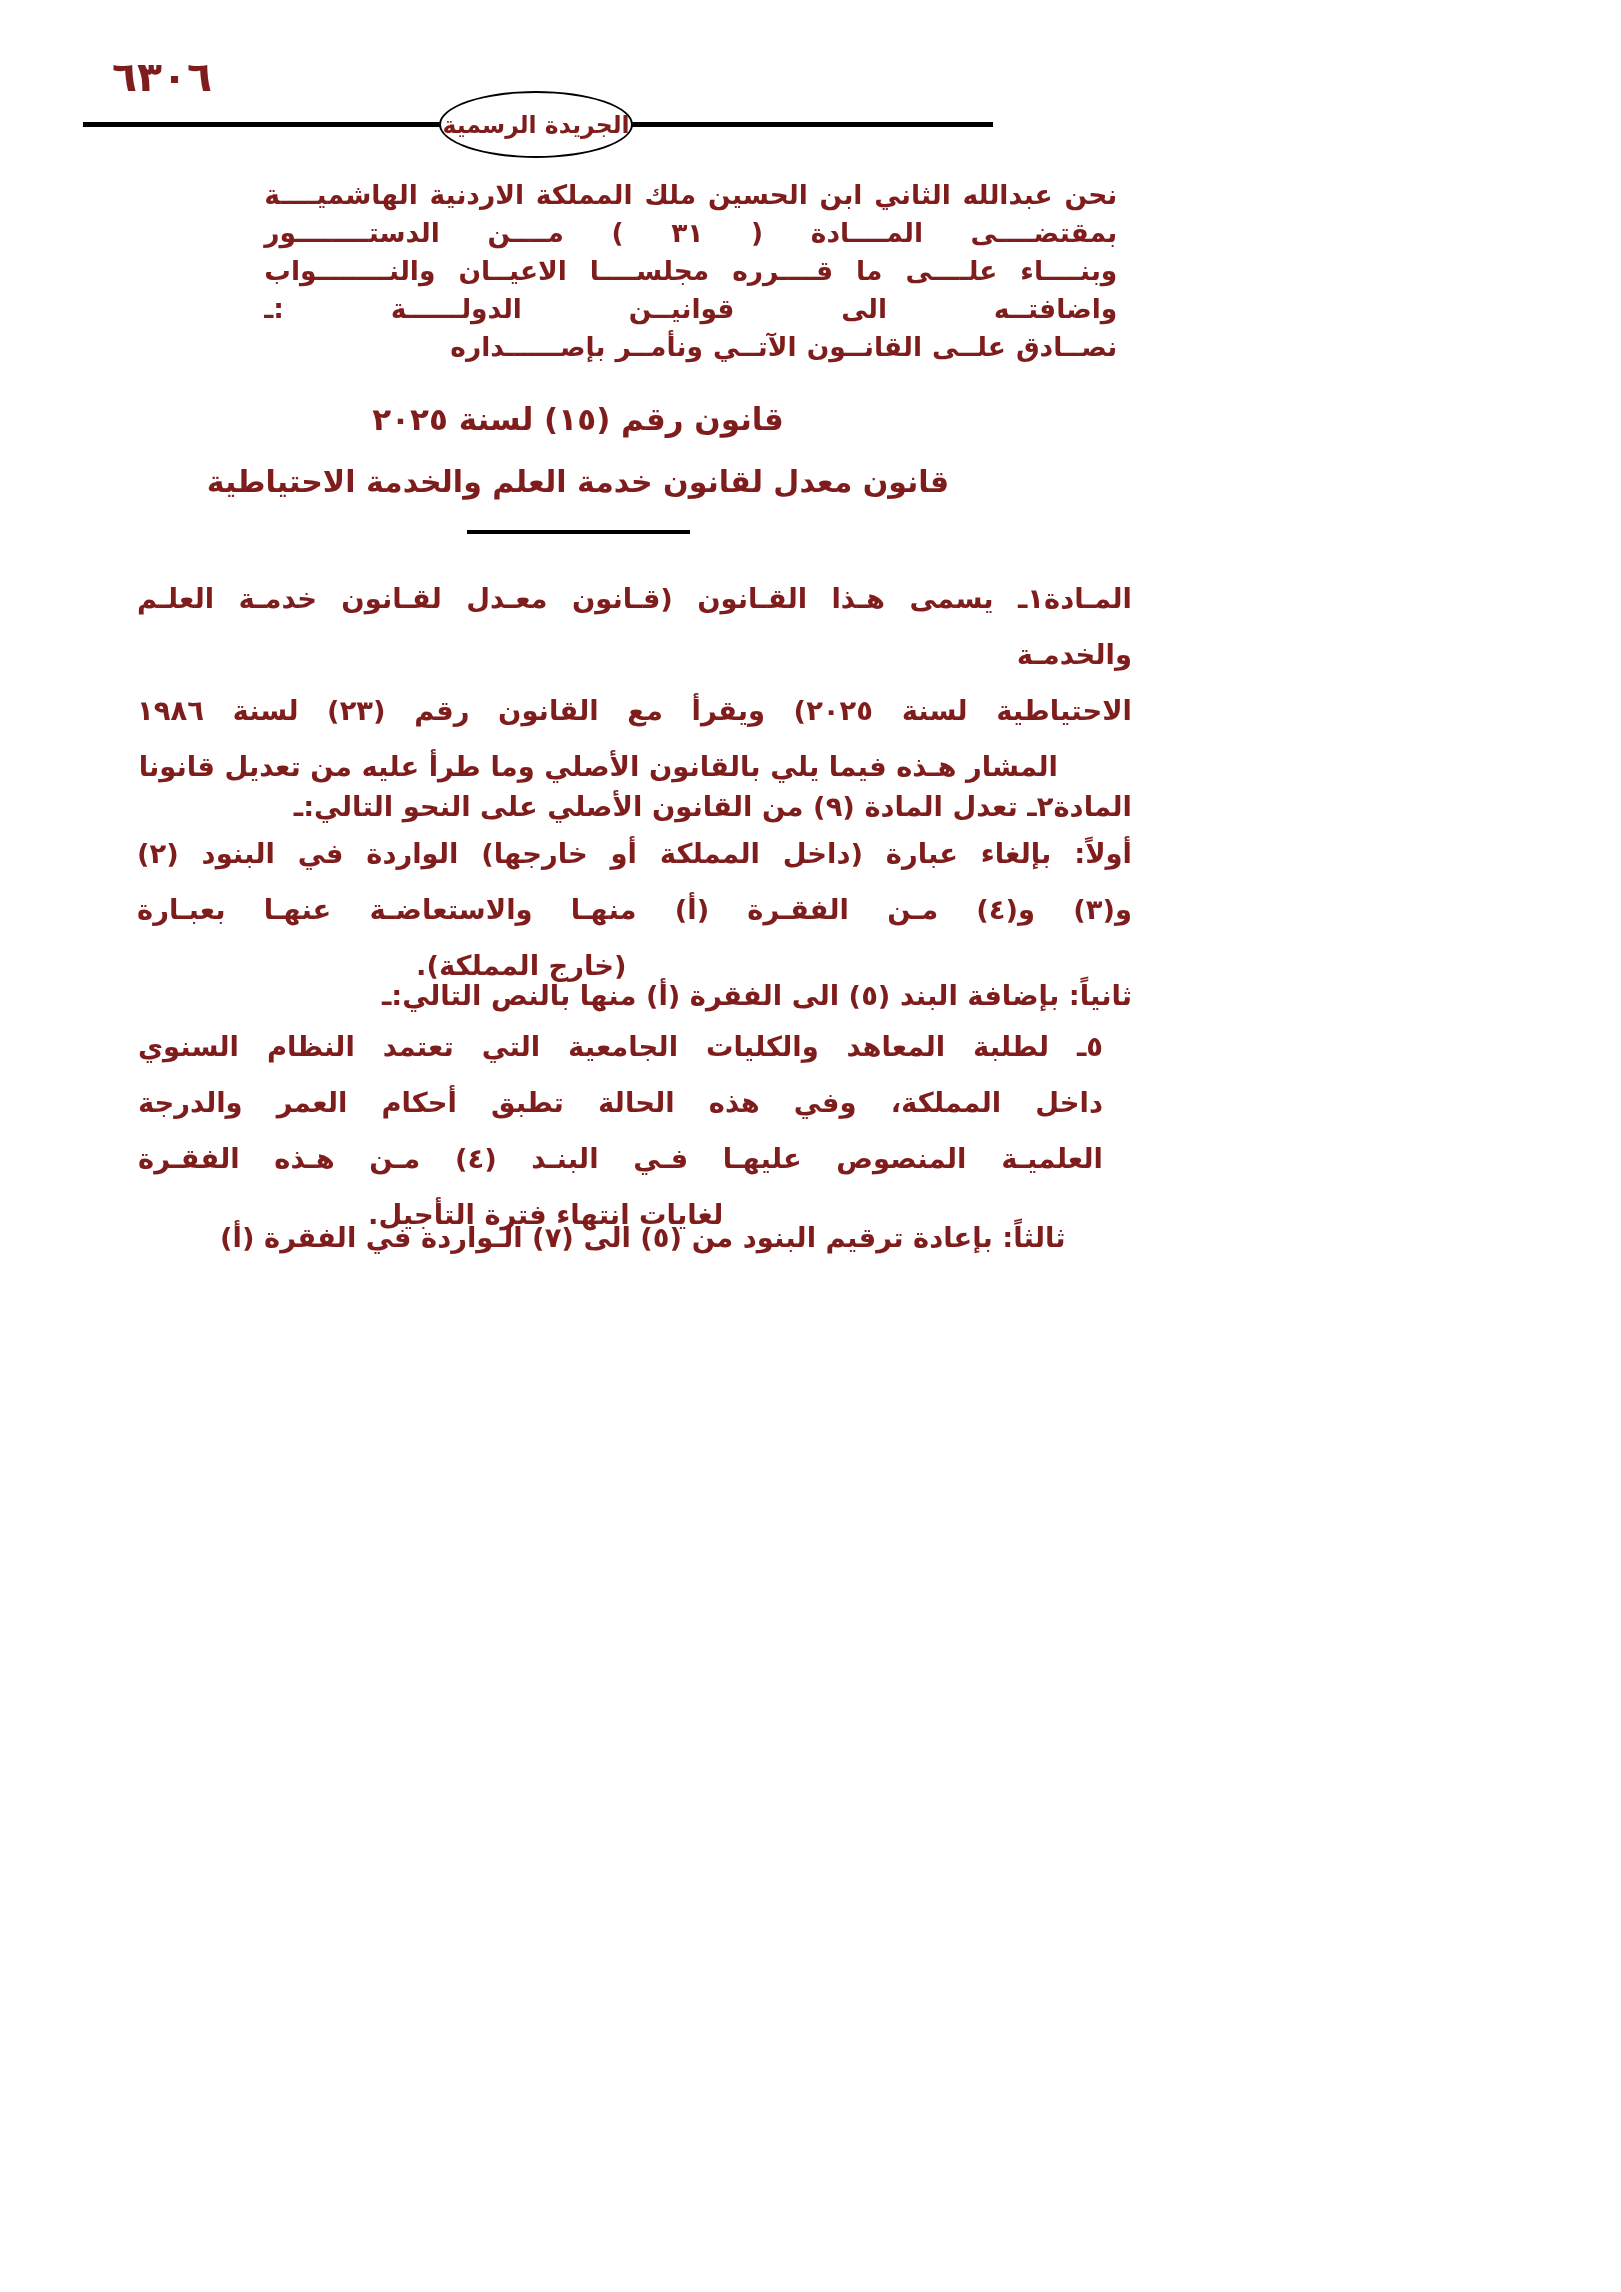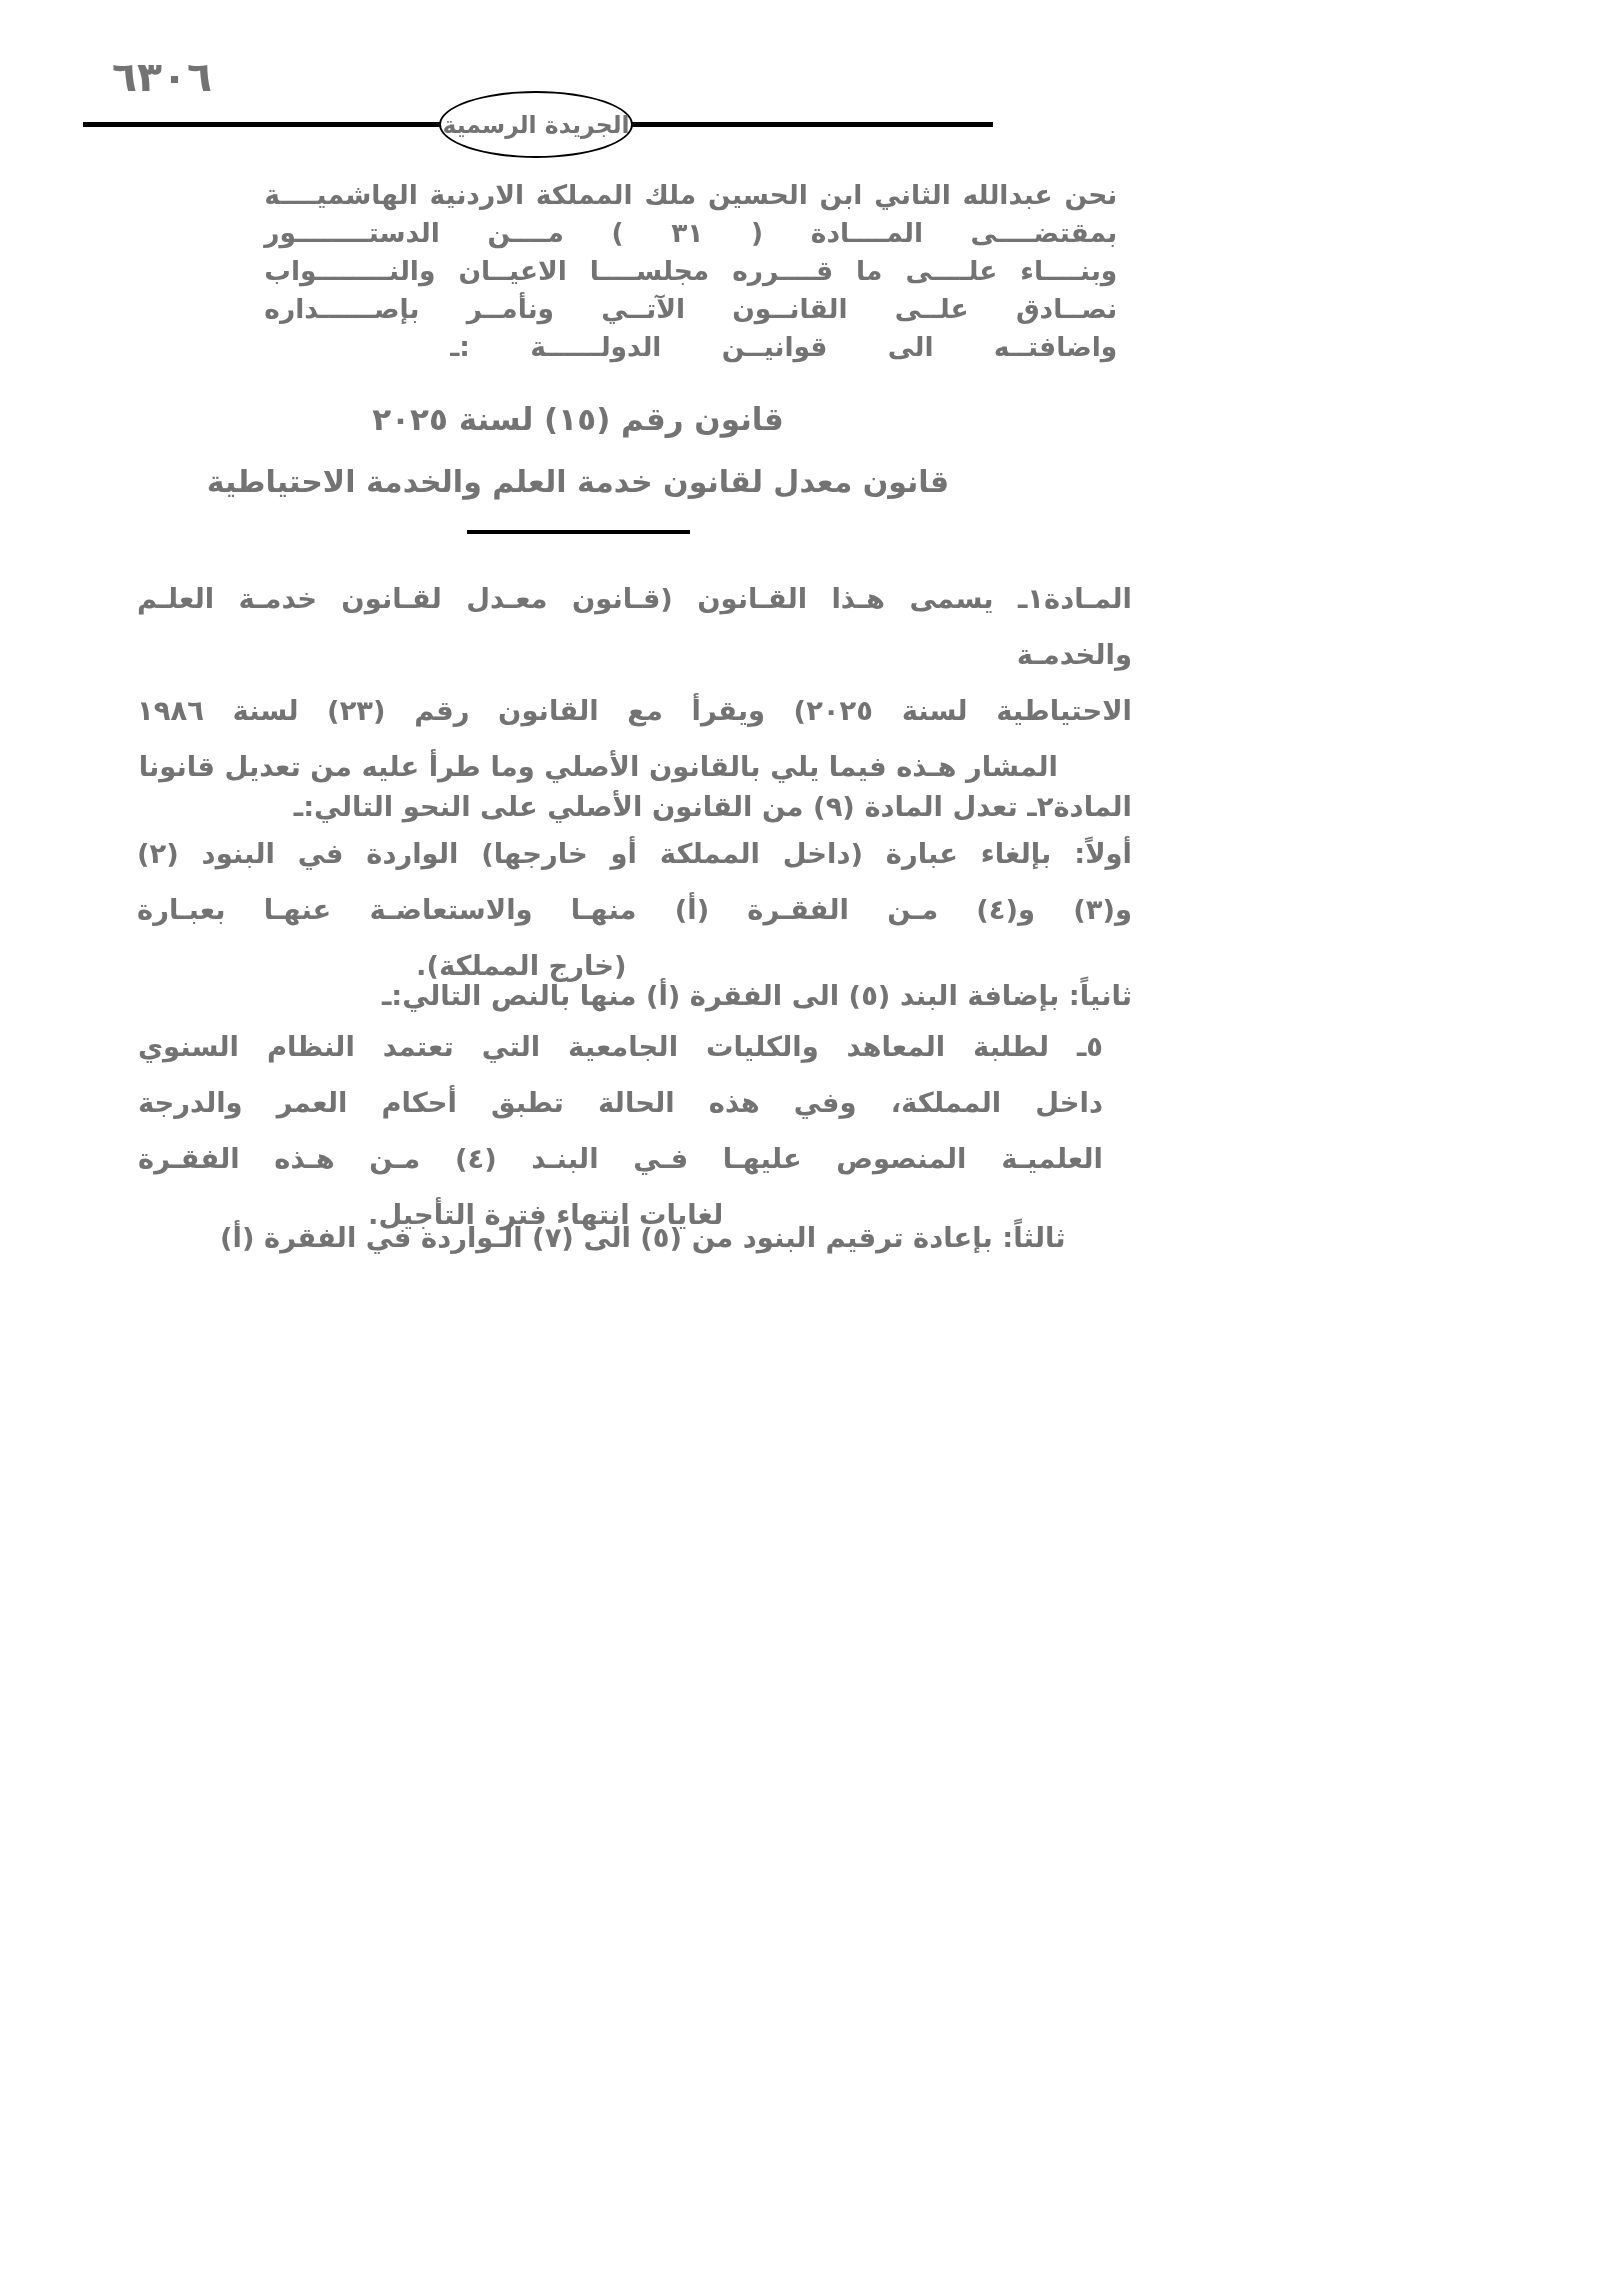--- a/index.html
+++ b/index.html
@@ -1,18 +1,18 @@
 <!DOCTYPE html>
 <html lang="ar"><head>
 <meta charset="utf-8">
 <style>
   html,body{margin:0;padding:0;background:#ffffff;}
   .page{
     position:relative;width:1621px;height:2293px;background:#ffffff;overflow:hidden;
-    font-family:"DejaVu Sans",sans-serif;color:#737373;
+    font-family:"DejaVu Sans",sans-serif;color:#7f1d1d;
   }
   .content{position:absolute;left:83px;top:0;width:1049px;height:2293px;direction:rtl;}
 
   
   .pageno{position:absolute;left:29px;top:53px;direction:ltr;font-size:41px;font-weight:700;letter-spacing:6.9px;}
 
   
   .header-rule{position:absolute;left:0;top:122px;width:910px;height:4.9px;background:#000;}
   .banner-oval{
     position:absolute;left:356px;top:91px;width:194px;height:67px;box-sizing:border-box;
@@ -64,22 +64,22 @@
 
     <div class="header-rule"></div>
     <div class="banner-oval">
       <span>الجريدة الرسمية</span>
     </div>
 
     <div class="preamble">
         <div class="tline">نحن عبدالله الثاني ابن الحسين ملك المملكة الاردنية الهاشميــــة</div>
         <div class="tline">بمقتضــــى المــــادة ( ٣١ )  مــــن الدستــــــــور</div>
         <div class="tline">وبنــــاء علــــى ما قــــرره مجلســــا الاعيــان  والنــــــــواب</div>
+        <div class="tline">واضافتــه الى قوانيــن الدولــــــة :ـ</div>
         <div class="tline">نصــادق علــى القانــون الآتــي ونأمــر بإصــــــداره</div>
-        <div class="tline">واضافتــه الى قوانيــن الدولــــــة :ـ</div>
       </div>
 
     <div class="title-block">
       <div class="title-line1">قانون رقم (١٥) لسنة ٢٠٢٥</div>
       <div class="title-line2">قانون معدل لقانون خدمة العلم والخدمة الاحتياطية</div>
       <div class="title-divider"></div>
     </div>
 
     <div class="para" id="para-article1">
         <div class="tline">المـادة١ـ يسمى هـذا القـانون (قـانون معـدل لقـانون خدمـة العلـم والخدمـة</div>

